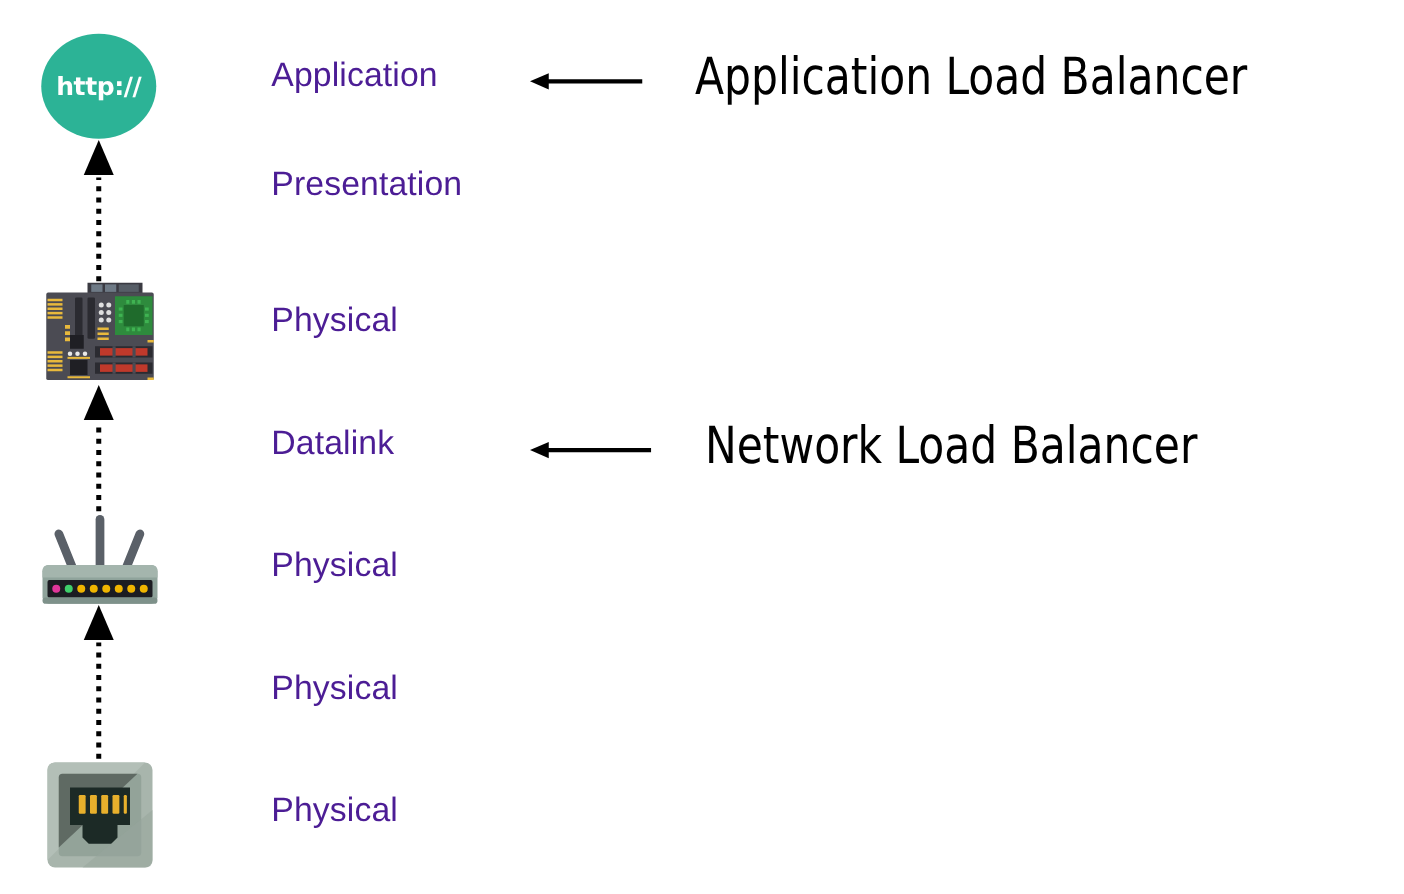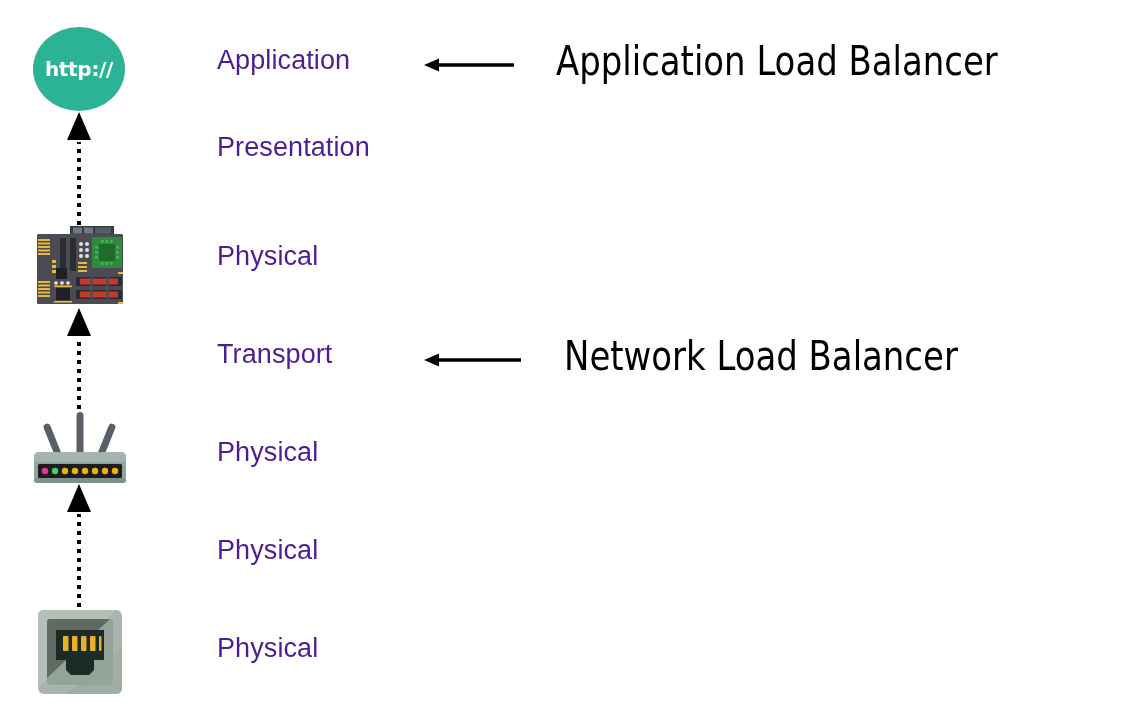--- a/index.html
+++ b/index.html
@@ -249,21 +249,21 @@
   <div class="layer-label" style="top:47px;">
     <span>Application</span>
   </div>
   <div class="layer-label" style="top:134px;">
     <span>Presentation</span>
   </div>
   <div class="layer-label" style="top:243px;">
     <span>Physical</span>
   </div>
   <div class="layer-label" style="top:341px;">
-    <span>Transport</span>
+    <span>Datalink</span>
   </div>
   <div class="layer-label" style="top:439px;">
     <span>Physical</span>
   </div>
   <div class="layer-label" style="top:537px;">
     <span>Physical</span>
   </div>
   <div class="layer-label" style="top:635px;">
     <span>Physical</span>
   </div>

